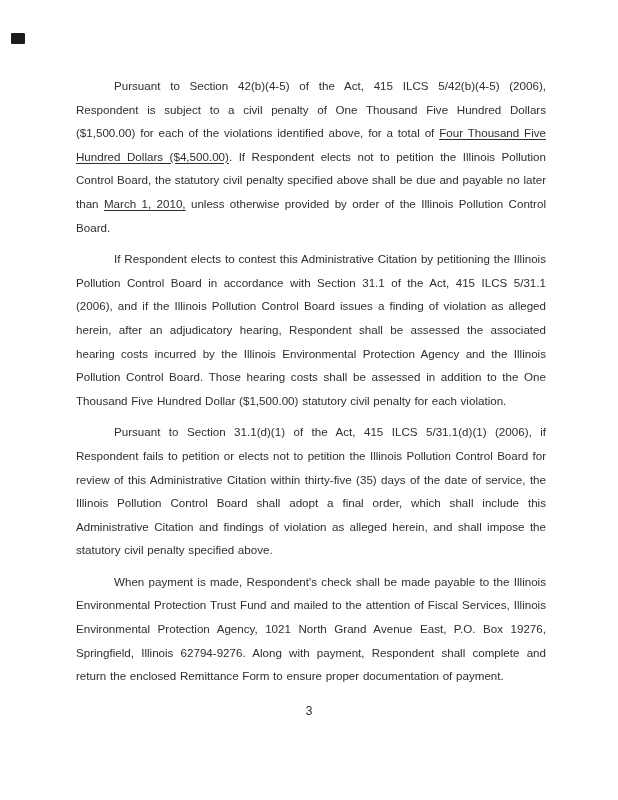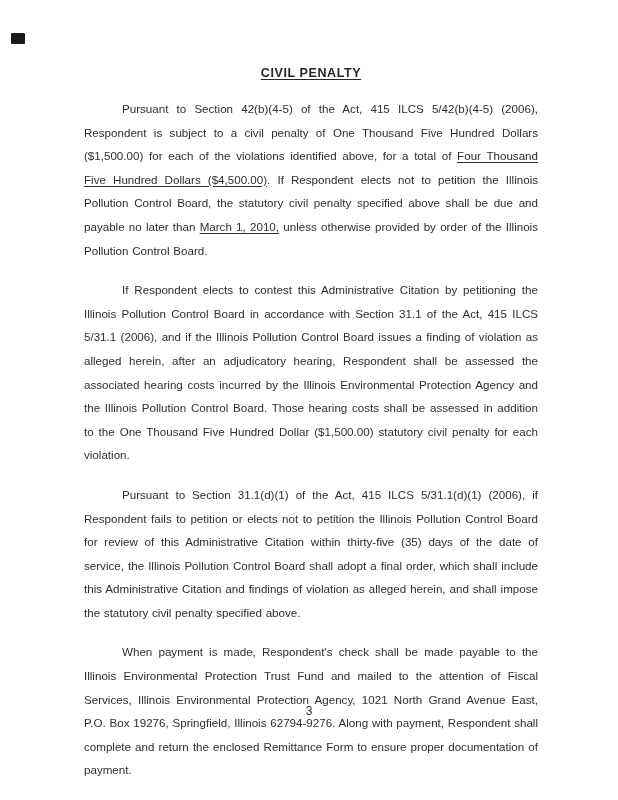--- a/index.html
+++ b/index.html
@@ -31,21 +31,21 @@
     text-align: center;
     font-size: 12.5px;
     font-weight: bold;
     letter-spacing: 0.6px;
     text-decoration: underline;
     text-underline-offset: 2px;
     margin: 0 0 17px 0;
     color: #262626;
   }
   .body p {
-    margin: 16px;
+    margin: 8px;
     font-size: 11.6px;
     line-height: 23.6px;
     text-align: justify;
     text-indent: 38px;
     word-spacing: 0.5px;
   }
   .underline {
     text-decoration: underline;
     text-underline-offset: 2px;
   }
@@ -57,21 +57,20 @@
     text-align: center;
     font-size: 12px;
     color: #2e2e2e;
   }
 </style>
 </head>
 <body>
 
 <div class="page">
   <div class="scan-artifact"></div>
-  <h1 class="title">CIVIL PENALTY</h1>
   <div class="body">
       <p><span>Pursuant to Section 42(b)(4-5) of the Act, 415 ILCS 5/42(b)(4-5) (2006), Respondent is subject to a civil penalty of One Thousand Five Hundred Dollars ($1,500.00) for each of the violations identified above, for a total of </span><span class="underline">Four Thousand Five Hundred Dollars ($4,500.00)</span><span>.  If Respondent elects not to petition the Illinois Pollution Control Board, the statutory civil penalty specified above shall be due and payable no later than </span><span class="underline">March 1, 2010,</span><span> unless otherwise provided by order of the Illinois Pollution Control Board.</span></p>
       <p><span>If Respondent elects to contest this Administrative Citation by petitioning the Illinois Pollution Control Board in accordance with Section 31.1 of the Act, 415 ILCS 5/31.1 (2006), and if the Illinois Pollution Control Board issues a finding of violation as alleged herein, after an adjudicatory hearing, Respondent shall be assessed the associated hearing costs incurred by the Illinois Environmental Protection Agency and the Illinois Pollution Control Board.  Those hearing costs shall be assessed in addition to the One Thousand Five Hundred Dollar ($1,500.00) statutory civil penalty for each violation.</span></p>
       <p><span>Pursuant to Section 31.1(d)(1) of the Act, 415 ILCS 5/31.1(d)(1) (2006), if Respondent fails to petition or elects not to petition the Illinois Pollution Control Board for review of this Administrative Citation within thirty-five (35) days of the date of service, the Illinois Pollution Control Board shall adopt a final order, which shall include this Administrative Citation and findings of violation as alleged herein, and shall impose the statutory civil penalty specified above.</span></p>
       <p><span>When payment is made, Respondent's check shall be made payable to the Illinois Environmental Protection Trust Fund and mailed to the attention of Fiscal Services, Illinois Environmental Protection Agency, 1021 North Grand Avenue East, P.O. Box 19276, Springfield, Illinois 62794-9276.  Along with payment, Respondent shall complete and return the enclosed Remittance Form to ensure proper documentation of payment.</span></p>
     </div>
   <div class="page-number">3</div>
 </div>
 
 </body></html>

